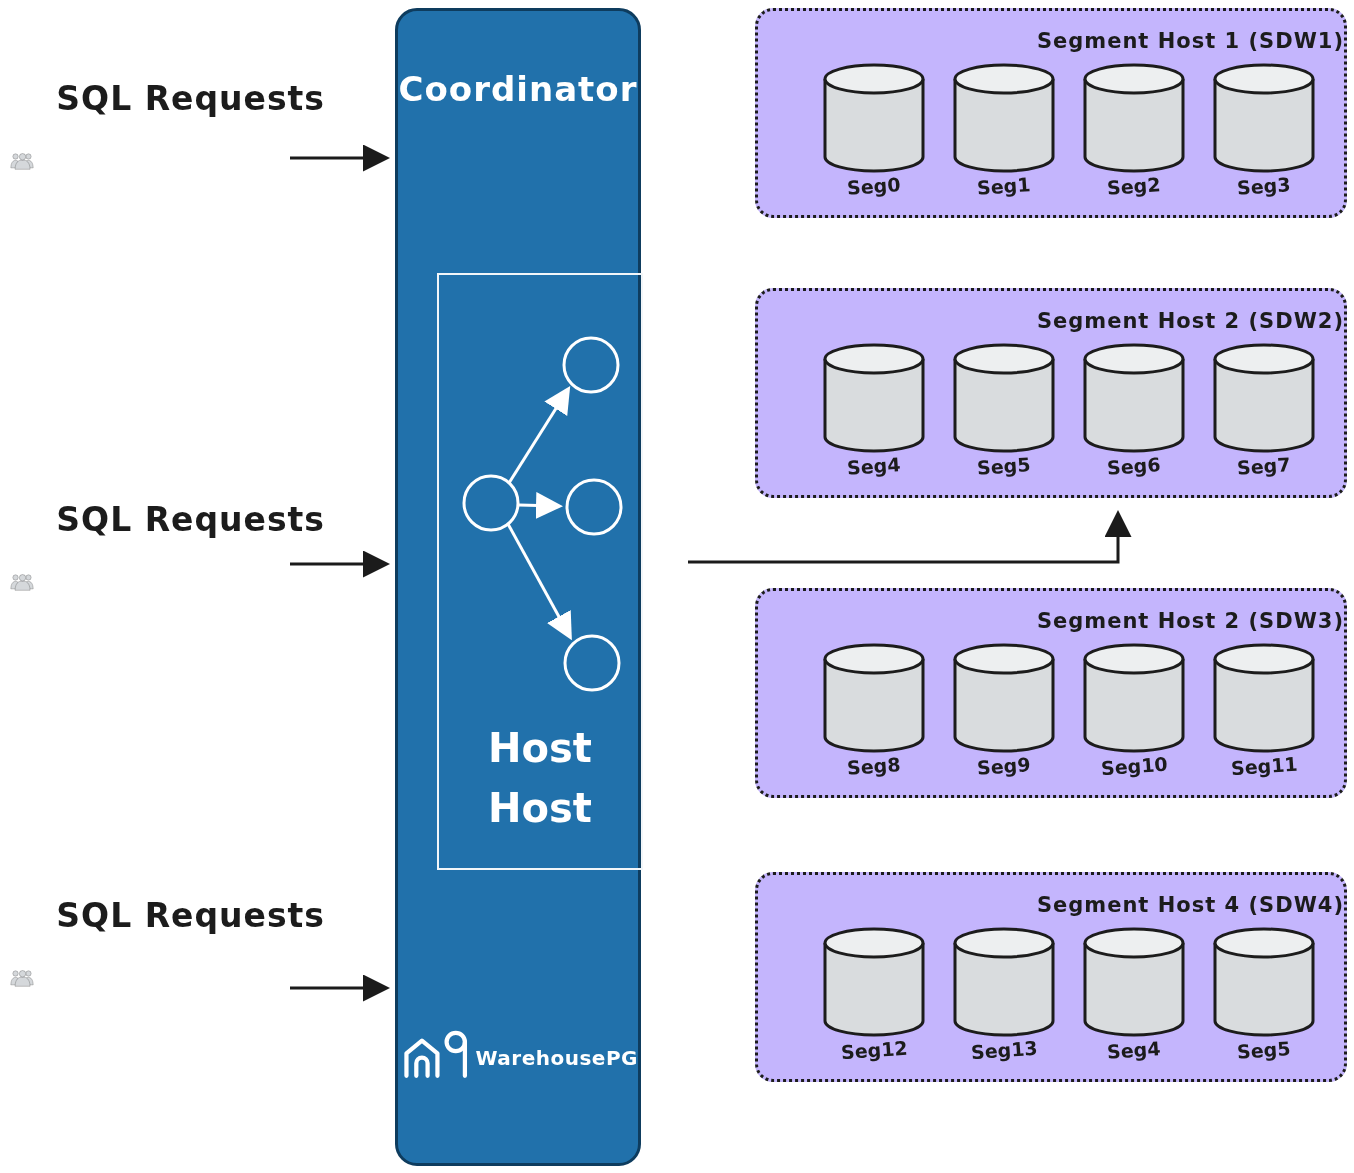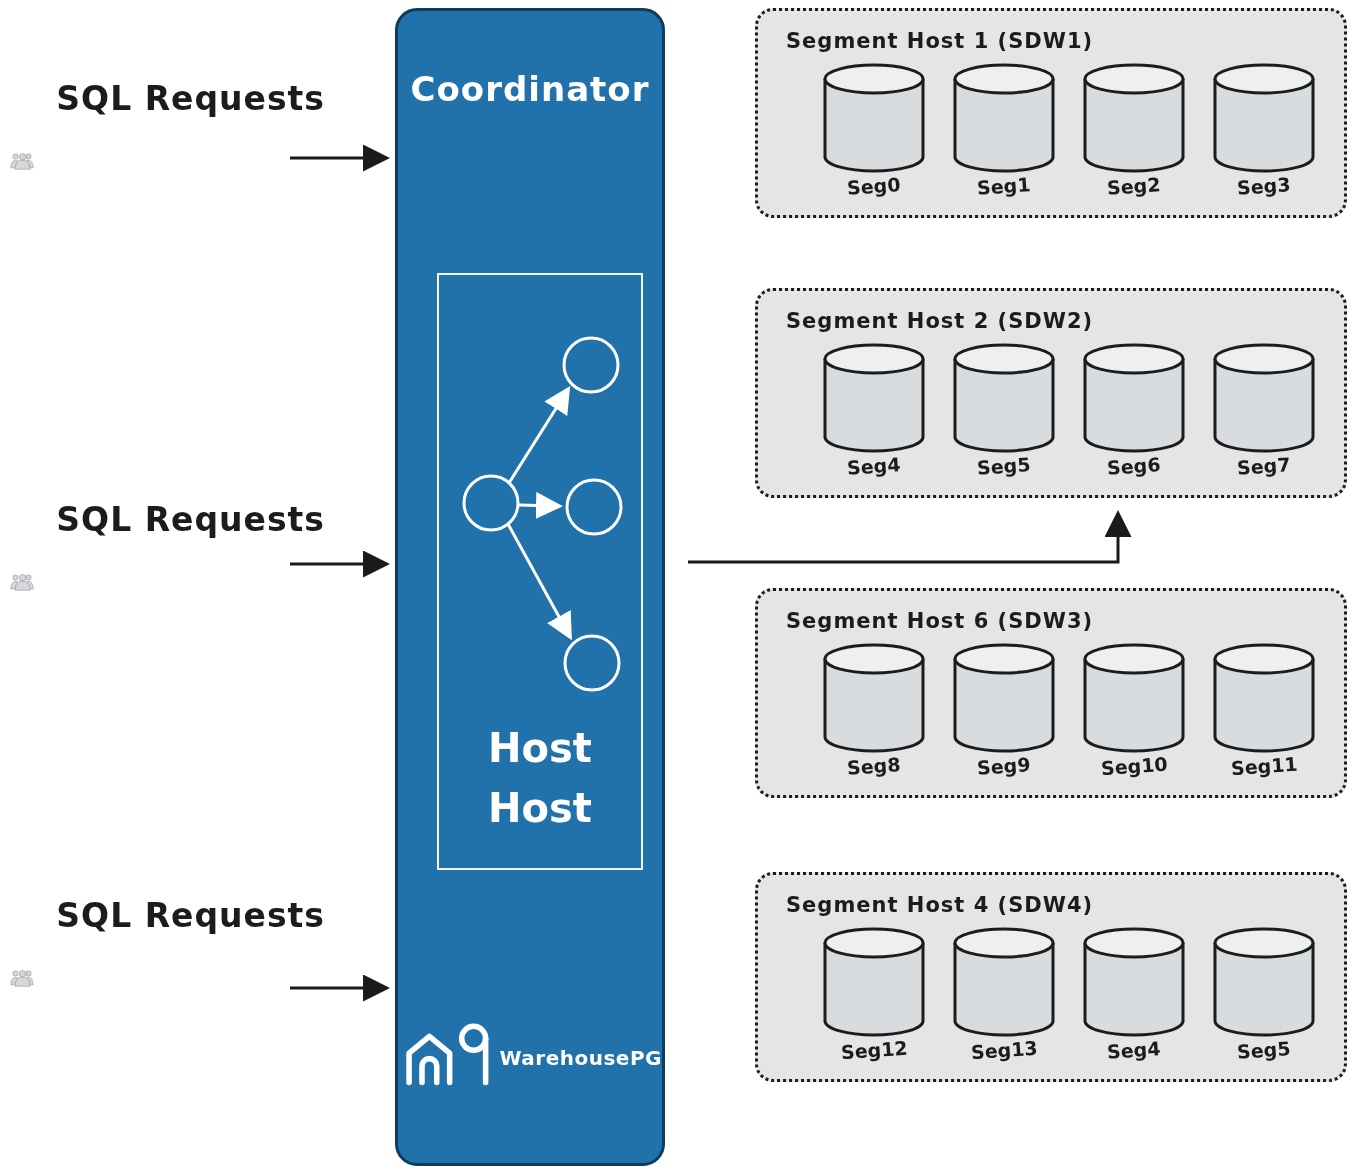--- a/index.html
+++ b/index.html
@@ -18,32 +18,32 @@
   .sql-group svg{width:300px;height:212px;}
   .group-label{margin-top:24px;padding-left:22px;font-size:33px;font-weight:700;letter-spacing:1px;white-space:nowrap;}
   #group1{top:55px;}
   #group2{top:476px;}
   #group3{top:872px;}
 
   
   .connectors{position:absolute;left:0;top:0;width:1354px;height:1173px;pointer-events:none;}
 
   
-  .coordinator{position:absolute;left:395px;top:8px;width:270px;height:1158px;
+  .coordinator{position:absolute;left:395px;top:8px;width:246px;height:1158px;
     background:var(--blue);border:3px solid #0e3c5e;border-radius:22px;}
   .coord-title{margin-top:58px;text-align:center;color:#fff;font-size:34px;font-weight:700;letter-spacing:1px;}
   .qp-panel{position:absolute;left:39px;top:262px;width:206px;height:597px;border:2.5px solid #f2f6f9;}
   .qp-panel svg{display:block;width:206px;height:435px;}
   .qp-text{margin-top:8px;text-align:center;color:#fff;font-size:40px;font-weight:700;line-height:60px;}
   .logo{position:absolute;left:0;right:0;top:1002px;display:flex;align-items:center;}
   .logo svg{width:110px;height:82px;}
   .logo-text{margin-top:8px;color:#fff;font-size:20px;font-weight:700;letter-spacing:.5px;}
 
   
-  .host{position:absolute;left:755px;width:592px;height:210px;border:3px dotted var(--outline);border-radius:18px;background:#e5e5e5;}
+  .host{position:absolute;left:755px;width:592px;height:210px;border:3px dotted var(--outline);border-radius:18px;background:#c4b5fd;text-align:right;}
   #host1{top:8px;}
   #host2{top:288px;}
   #host3{top:588px;}
   #host4{top:872px;}
   .host-title{padding:18px 0 0 28px;font-size:21px;font-weight:700;letter-spacing:1px;}
   .seg-row{display:flex;padding:10px 0 0 56px;gap:10px;}
   .seg{display:flex;flex-direction:column;align-items:center;width:120px;}
   .seg svg{width:106px;height:112px;}
   .seg-label{margin-top:0;font-size:19px;font-weight:700;transform:rotate(-4deg);}
 </style>
@@ -209,21 +209,21 @@
         <svg viewBox="0 0 106 112">
           <path d="M4 16 v78 a49 14 0 0 0 98 0 V16" style="fill:var(--cyl-fill);stroke:var(--outline);" stroke-width="3"></path>
           <ellipse cx="53" cy="16" rx="49" ry="14" style="fill:var(--cyl-top);stroke:var(--outline);" stroke-width="3"></ellipse>
         </svg>
         <div class="seg-label">Seg7</div>
       </div>
     </div>
   </div>
 
   <div class="host" id="host3">
-    <div class="host-title">Segment Host 6 (SDW3)</div>
+    <div class="host-title">Segment Host 2 (SDW3)</div>
     <div class="seg-row">
       <div class="seg">
         <svg viewBox="0 0 106 112">
           <path d="M4 16 v78 a49 14 0 0 0 98 0 V16" style="fill:var(--cyl-fill);stroke:var(--outline);" stroke-width="3"></path>
           <ellipse cx="53" cy="16" rx="49" ry="14" style="fill:var(--cyl-top);stroke:var(--outline);" stroke-width="3"></ellipse>
         </svg>
         <div class="seg-label">Seg8</div>
       </div>
       <div class="seg">
         <svg viewBox="0 0 106 112">

